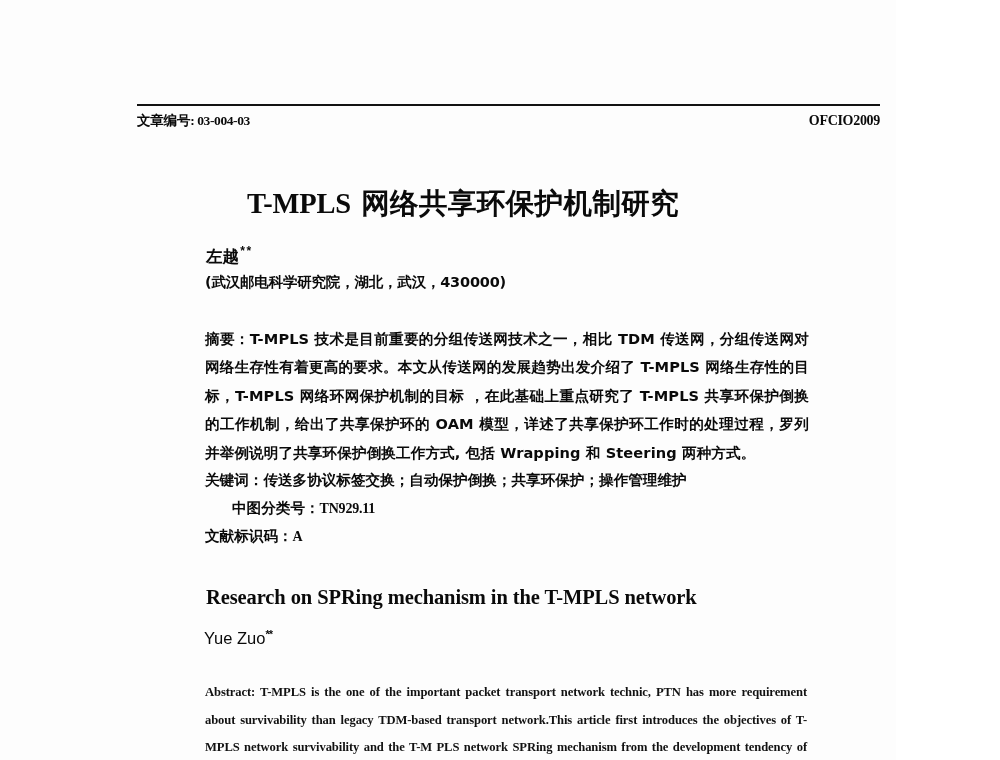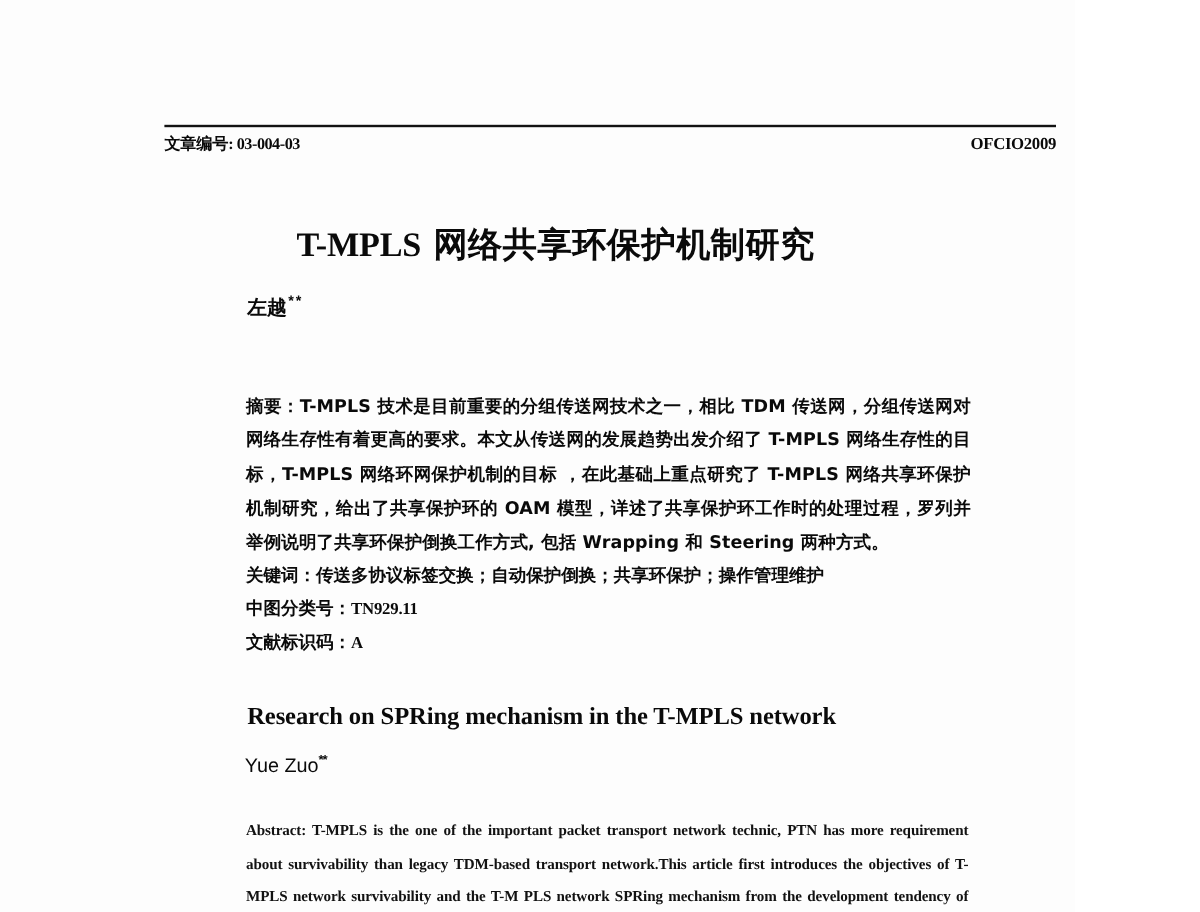--- a/index.html
+++ b/index.html
@@ -137,21 +137,21 @@
     line-height: 28.4px;
     white-space: nowrap;
   }
   .meta-cn .val-serif {
     font-family: "Liberation Serif", serif;
     font-weight: 600;
     font-size: 14px;
     letter-spacing: -0.2px;
   }
   #kw-line  { top: 466px; }
-  #clc-line { top: 494px; }
+  #clc-line { top: 494px; margin-left: 27px; }
   #doc-line { top: 522px; }
 
   
   .title-en {
     position: absolute;
     left: 206px;
     top: 567px;
     font-family: "Liberation Serif", "DejaVu Serif", serif;
     font-weight: 700;
     font-size: 20.5px;
@@ -211,22 +211,23 @@
   <div class="runhead">
     <div class="runhead-left"><span>文章编号</span><span class="num">: 03-004-03</span></div>
     <div class="runhead-right">OFCIO2009</div>
   </div>
   <div class="rule"></div>
 
   <h1 class="doc-title"><span class="latin">T-MPLS</span>
     <span>网络共享环保护机制研究</span></h1>
 
   <div class="author-cn"><span>左越</span><sup>**</sup></div>
-
-  <div class="abs-cn"><span class="lbl">摘要：</span><span>T-MPLS 技术是目前重要的分组传送网技术之一，相比 TDM 传送网，分组传送网对网络生存性有着更高的要求。本文从传送网的发展趋势出发介绍了 T-MPLS 网络生存性的目标，T-MPLS 网络环网保护机制的目标 ，在此基础上重点研究了 T-MPLS 网络共享环保护机制研究，给出了共享保护环的 OAM 模型，详述了共享保护环工作时的处理过程，罗列并举例说明了共享环保护倒换工作方式, 包括 Wrapping 和 Steering 两种方式。</span></div>
+  <div class="affil-cn">(武汉邮电科学研究院，湖北，武汉，430000)</div>
+
+  <div class="abs-cn"><span class="lbl">摘要：</span><span>T-MPLS 技术是目前重要的分组传送网技术之一，相比 TDM 传送网，分组传送网对网络生存性有着更高的要求。本文从传送网的发展趋势出发介绍了 T-MPLS 网络生存性的目标，T-MPLS 网络环网保护机制的目标 ，在此基础上重点研究了 T-MPLS 共享环保护倒换的工作机制，给出了共享保护环的 OAM 模型，详述了共享保护环工作时的处理过程，罗列并举例说明了共享环保护倒换工作方式, 包括 Wrapping 和 Steering 两种方式。</span></div>
 
   <div class="meta-cn" id="kw-line"><span>关键词：</span><span>传送多协议标签交换；自动保护倒换；共享环保护；操作管理维护</span></div>
 
   <div class="meta-cn" id="clc-line"><span>中图分类号：</span><span class="val-serif">TN929.11</span></div>
 
   <div class="meta-cn" id="doc-line"><span>文献标识码：</span><span class="val-serif">A</span></div>
 
   <h2 class="title-en">Research on SPRing mechanism in the T-MPLS network</h2>
 
   <div class="author-en"><span>Yue Zuo</span><sup>**</sup></div>

